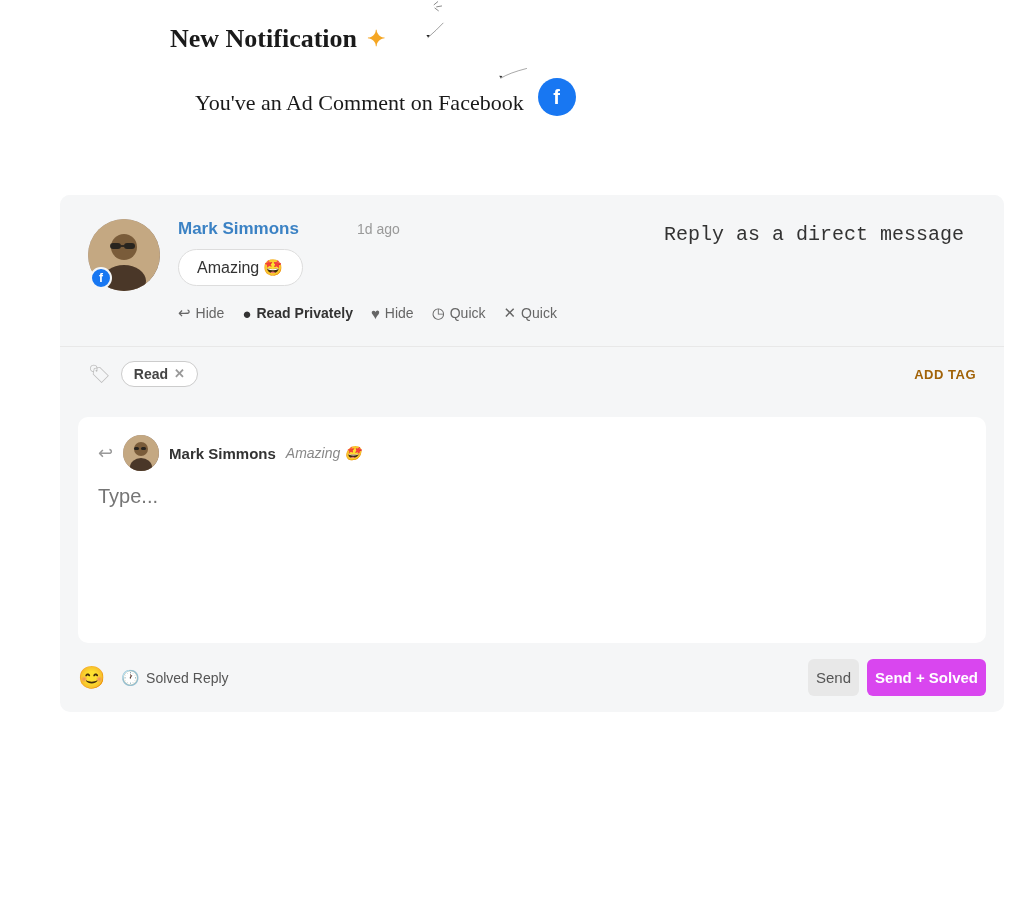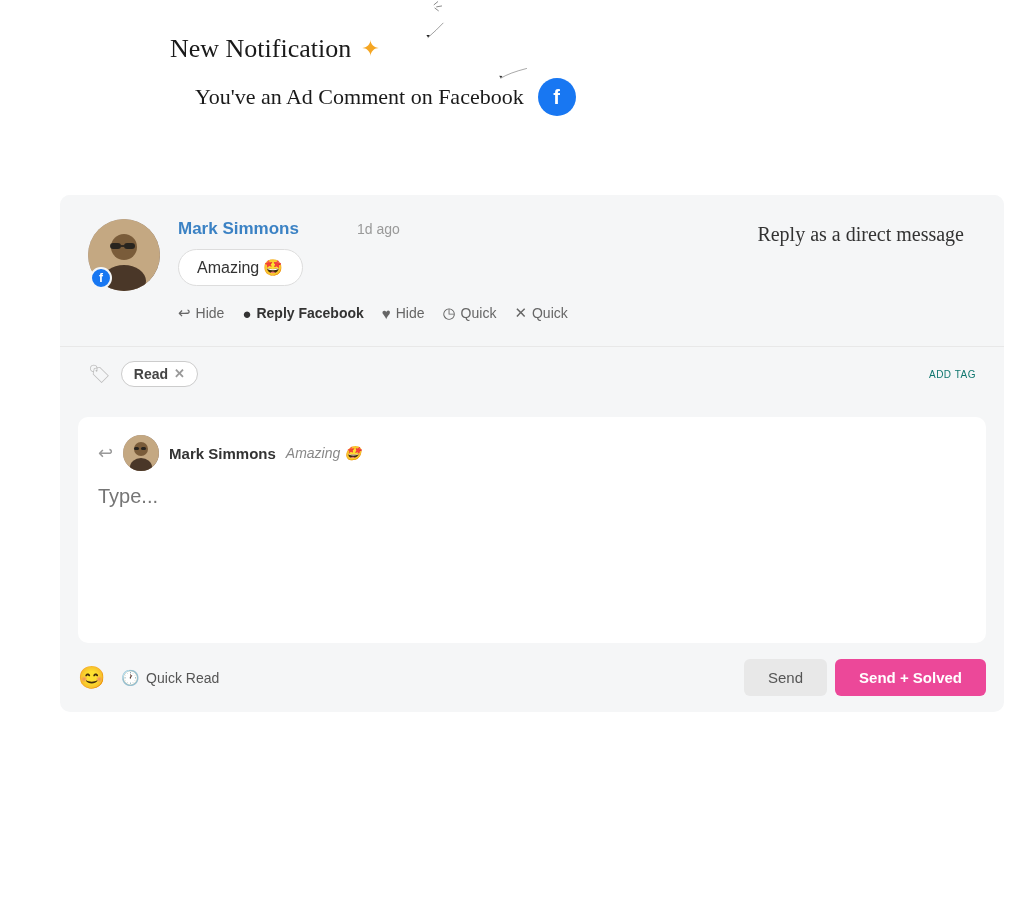--- a/index.html
+++ b/index.html
@@ -175,21 +175,21 @@
 
     .action-btn .icon {
       font-size: 15px;
     }
 
     
     .dm-annotation {
       position: absolute;
       right: 40px;
       top: 28px;
-      font-family: Liberation Serif, serif;
+      font-family: Liberation Mono, monospace;
       font-size: 20px;
       color: #333;
       pointer-events: none;
     }
 
     
     .tags-row {
       display: flex;
       align-items: center;
       justify-content: space-between;
@@ -222,23 +222,23 @@
       color: #444;
     }
 
     .tag-pill .close-x {
       color: #999;
       cursor: pointer;
       font-size: 13px;
     }
 
     .add-tag-btn {
-      font-size: 10px;
-      font-weight: 400;
-      color: #0f766e;
+      font-size: 13px;
+      font-weight: 700;
+      color: #a16207;
       letter-spacing: 0.5px;
       cursor: pointer;
       background: none;
       border: none;
     }
 
     
     .reply-compose {
       background: #fff;
       margin: 0 18px 0 18px;
@@ -339,35 +339,35 @@
       color: #555;
     }
 
     .footer-right {
       display: flex;
       align-items: center;
       gap: 8px;
     }
 
     .send-btn {
-      padding: 10px 24px;
+      padding: 10px 8px;
       border-radius: 6px;
       font-size: 15px;
       font-weight: 500;
       cursor: pointer;
       border: none;
     }
 
     .send-btn.secondary {
       background: #e8e8e8;
       color: #555;
     }
 
     .send-btn.primary {
-      background: #ec4899;
+      background: #d946ef;
       color: #fff;
       font-weight: 600;
     }
 
     
     .annotations-svg {
       position: absolute;
       top: 0;
       left: 0;
       width: 100%;
@@ -385,26 +385,26 @@
     <line x1="160" y1="32" x2="183" y2="28" stroke="#222" stroke-width="2.5" stroke-linecap="round"></line>
     <line x1="152" y1="38" x2="168" y2="50" stroke="#222" stroke-width="2.5" stroke-linecap="round"></line>
 
     <path d="M190,108 Q160,140 120,175" stroke="#222" stroke-width="2" fill="none" stroke-linecap="round"></path>
     <polygon points="120,175 112,163 128,164" fill="#222"></polygon>
 
     <path d="M580,320 Q500,340 460,365" stroke="#333" stroke-width="2" fill="none" stroke-linecap="round"></path>
     <polygon points="460,365 452,354 467,355" fill="#333"></polygon>
   </svg>
 
-  <div style="position:absolute; top:34px; left:170px; display:flex; align-items:center; gap:10px;">
+  <div style="position:absolute; top:24px; left:170px; display:flex; align-items:center; gap:10px;font-weight:bold;">
     <span class="annotation-text">New Notification</span>
     <span class="sparkle">✦</span>
   </div>
 
-  <div style="position:absolute; top:78px; left:195px; display:flex; align-items:center; gap:8px;">
+  <div style="position:absolute; top:78px; left:195px; display:flex; align-items:flex-end; gap:8px;">
     <span class="annotation-subtitle">You've an Ad Comment on Facebook</span>
     <div class="fb-badge">
       <span>f</span>
     </div>
   </div>
 </div>
 
 <div class="main-card">
 
   <div class="comment-row">
@@ -437,21 +437,21 @@
 
       
       <div class="action-bar">
         <button class="action-btn">
           <span class="icon">↩</span>
           <span>Hide</span>
         </button>
 
         <button class="action-btn reply-privately">
           <span class="icon">●</span>
-          <span>Reply Facebook</span>
+          <span>Read Privately</span>
         </button>
 
         <button class="action-btn">
           <span class="icon">♥</span>
           <span>Hide</span>
         </button>
 
         <button class="action-btn">
           <span class="icon">◷</span>
           <span>Quick</span>
@@ -500,21 +500,21 @@
   </div>
 
   <div class="compose-footer">
     <div class="footer-left">
       <button class="emoji-btn">
         <span>😊</span>
       </button>
 
       <button class="quick-reply-btn">
         <span class="clock-icon">🕐</span>
-        <span>Quick Read</span>
+        <span>Solved Reply</span>
       </button>
     </div>
 
     <div class="footer-right">
       <button class="send-btn secondary">Send</button>
       <button class="send-btn primary">Send + Solved</button>
     </div>
   </div>
 
 </div>

